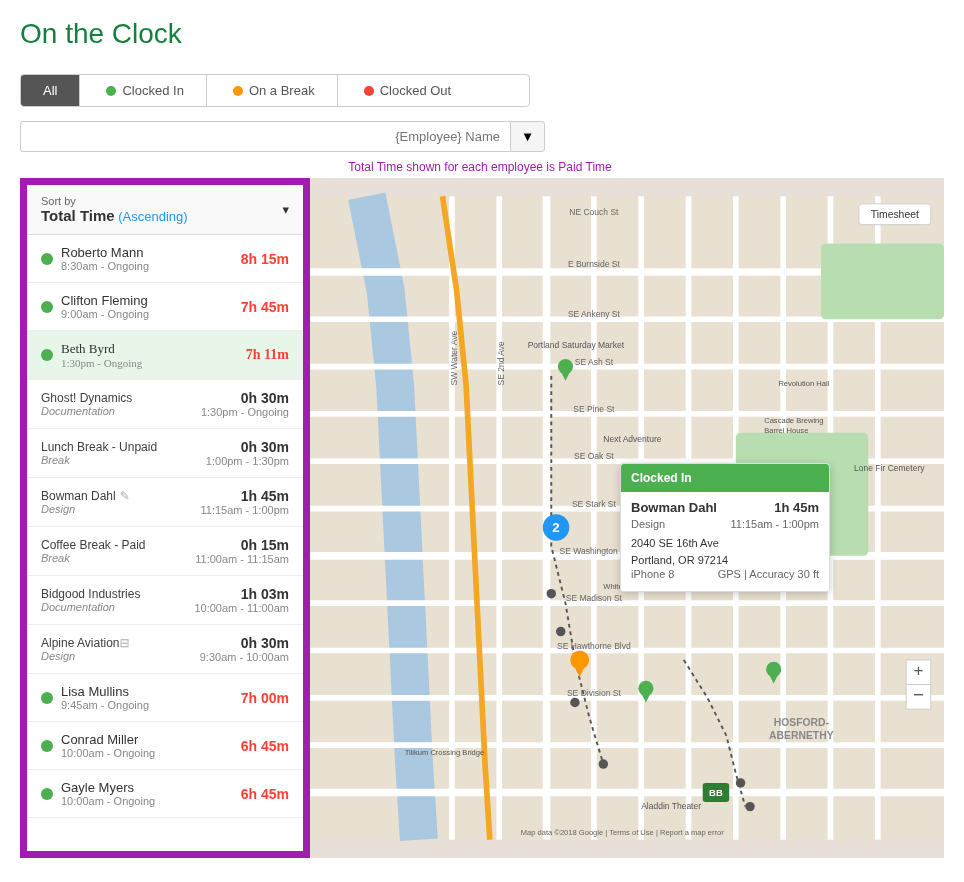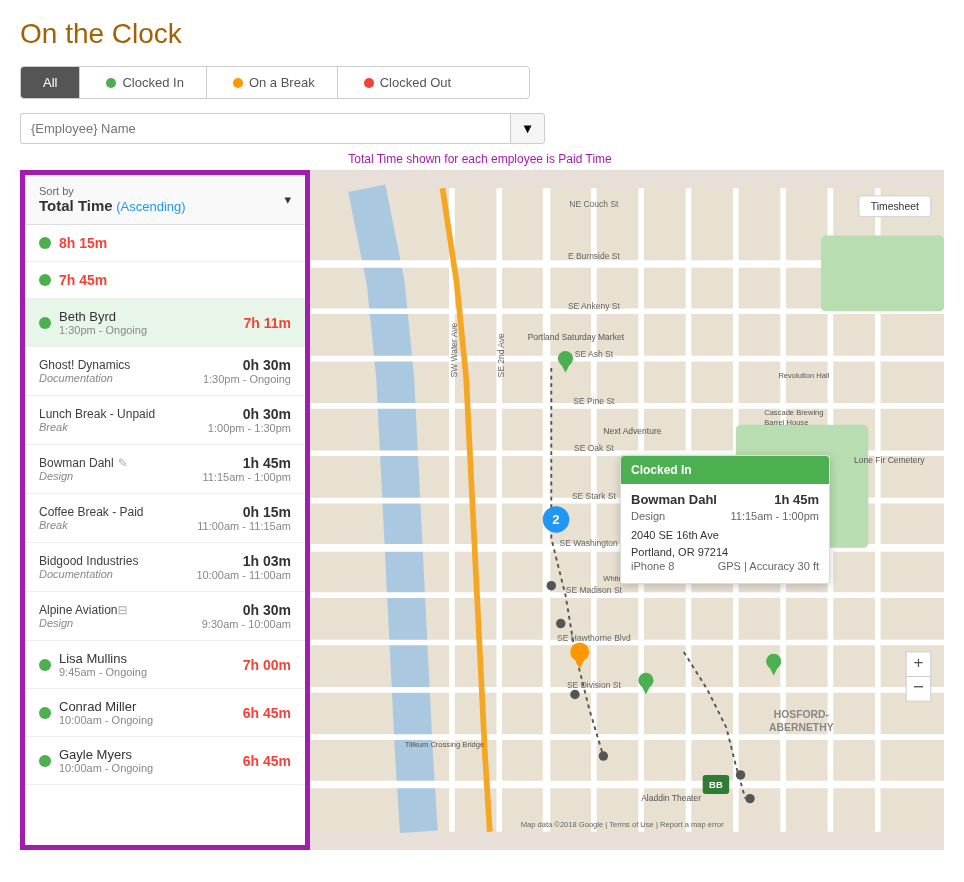--- a/index.html
+++ b/index.html
@@ -1,48 +1,48 @@
 <!DOCTYPE html>
 <html><head>
   <meta charset="utf-8">
   <style>
     * { box-sizing: border-box; margin: 0; padding: 0; }
     body { font-family: -apple-system, BlinkMacSystemFont, 'Segoe UI', Arial, sans-serif; background: #fff; color: #333; font-size: 13px; }
     
     .page-container { width: 964px; min-height: 882px; background: #fff; padding: 18px 20px; }
     
-    .page-title { font-size: 28px; font-weight: 400; color: #a16207; margin-bottom: 16px; }
+    .page-title { font-size: 28px; font-weight: 400; color: #15803d; margin-bottom: 24px; }
     
     .filter-bar { display: flex; gap: 4px; margin-bottom: 14px; border: 1px solid #ccc; border-radius: 4px; overflow: hidden; width: 510px; }
     
     .filter-btn { padding: 8px 22px; background: #fff; border: none; border-right: 1px solid #ccc; cursor: pointer; font-size: 13px; color: #555; display: flex; align-items: center; gap: 6px; }
     .filter-btn:last-child { border-right: none; }
     .filter-btn.active { background: #555; color: #fff; }
     .filter-btn .dot { width: 10px; height: 10px; border-radius: 50%; display: inline-block; }
     .dot-green { background: #4caf50; }
     .dot-orange { background: #ff9800; }
     .dot-red { background: #f44336; }
     
     .search-bar { display: flex; margin-bottom: 8px; }
-    .search-input { width: 490px; border: 1px solid #ccc; border-right: none; padding: 7px 10px; font-size: 13px; color: #aaa; border-radius: 3px 0 0 3px; }
+    .search-input { width: 490px; border: 1px solid #ccc; border-right: none; padding: 7px 10px; font-size: 13px; color: #aaa; border-radius: 3px 0 0 3px; text-align: right; }
     .search-dropdown-btn { border: 1px solid #ccc; background: #f5f5f5; padding: 7px 10px; cursor: pointer; border-radius: 0 3px 3px 0; }
     
     .paid-time-note { text-align: center; font-size: 12px; color: #a21caf; margin-bottom: 4px; padding-right: 4px; }
     
     .main-content { display: flex; gap: 0; }
     
-    .employee-list { width: 290px; min-width: 290px; border: 5px solid #a21caf; overflow-y: auto; max-height: 680px; }
+    .employee-list { width: 290px; min-width: 290px; border: 7px solid #a21caf; overflow-y: auto; max-height: 680px; }
     
     .sort-header { padding: 10px 14px; background: #f9f9f9; border-bottom: 1px solid #ddd; cursor: pointer; display: flex; justify-content: space-between; align-items: center; }
     .sort-label { font-size: 11px; color: #666; }
     .sort-value { font-size: 15px; font-weight: 600; color: #333; }
     .sort-ascending { color: #2196f3; font-weight: normal; font-size: 13px; }
     
     .employee-row { padding: 10px 14px; border-bottom: 1px solid #eee; display: flex; align-items: center; gap: 8px; cursor: pointer; }
-    .employee-row.selected { background: #e8f5e9; }
+    .employee-row.selected { background: #e8f5e9; font-family: Liberation Serif, serif; }
     .employee-row.sub-entry { padding-left: 14px; background: #fff; }
     
     .emp-dot { width: 12px; height: 12px; border-radius: 50%; flex-shrink: 0; }
     
     .emp-info { flex: 1; }
     .emp-name { font-size: 13px; font-weight: 500; color: #333; }
     .emp-sub-name { font-size: 12px; color: #404040; }
     .emp-time-detail { font-size: 11px; color: #888; }
     .emp-category { font-size: 11px; color: #888; font-style: italic; }
     
@@ -108,27 +108,35 @@
           <div>
             <span class="sort-value">Total Time</span>
             <span class="sort-ascending">(Ascending)</span>
           </div>
         </div>
         <span>▾</span>
       </div>
 
       <div class="employee-row">
         <span class="emp-dot dot-green"></span>
+        <div class="emp-info">
+          <div class="emp-name">Roberto Mann</div>
+          <div class="emp-time-detail">8:30am - Ongoing</div>
+        </div>
         <div>
           <div class="emp-time">8h 15m</div>
         </div>
       </div>
 
       <div class="employee-row">
         <span class="emp-dot dot-green"></span>
+        <div class="emp-info">
+          <div class="emp-name">Clifton Fleming</div>
+          <div class="emp-time-detail">9:00am - Ongoing</div>
+        </div>
         <div>
           <div class="emp-time">7h 45m</div>
         </div>
       </div>
 
       <div class="employee-row selected">
         <span class="emp-dot dot-green"></span>
         <div class="emp-info">
           <div class="emp-name">Beth Byrd</div>
           <div class="emp-time-detail">1:30pm - Ongoing</div>

